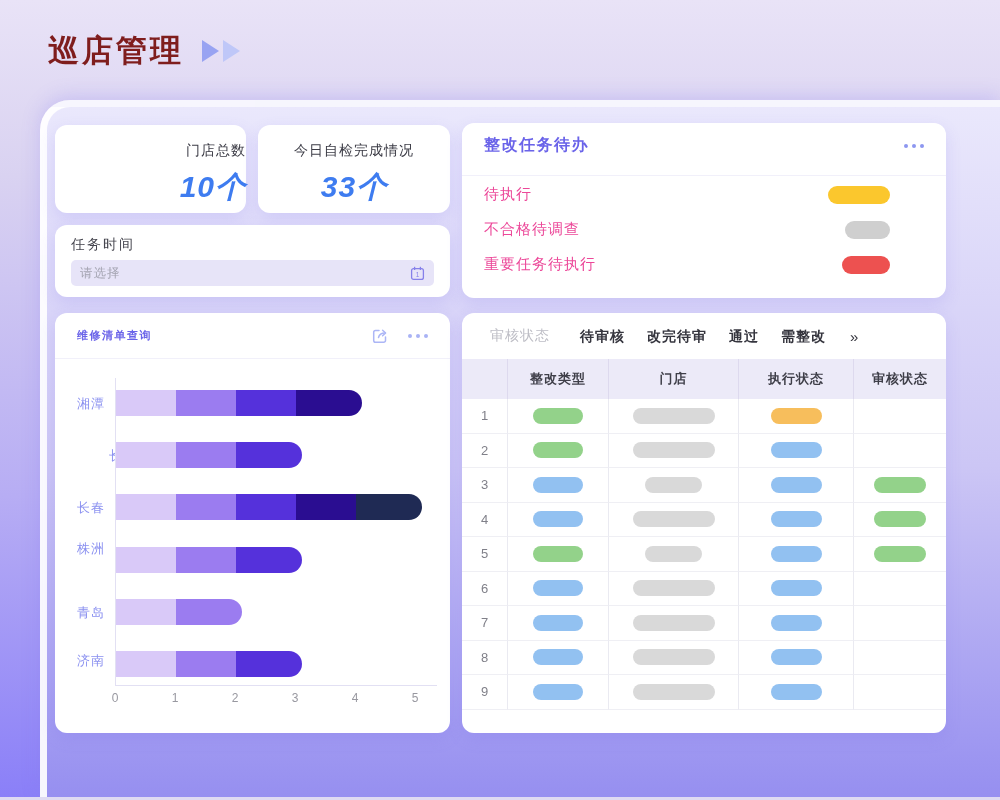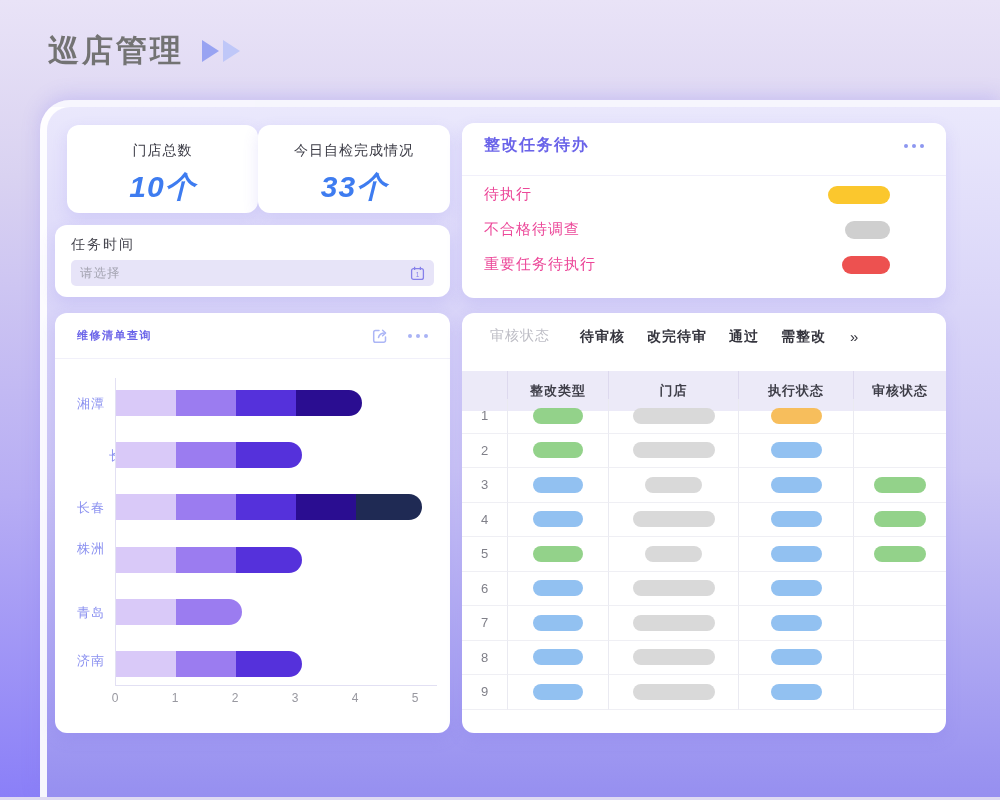--- a/index.html
+++ b/index.html
@@ -2,38 +2,38 @@
 <html><head>
 <meta charset="utf-8">
 <style>
   html,body{margin:0;padding:0;}
   body{
     width:1000px;height:800px;overflow:hidden;position:relative;
     font-family:"Liberation Sans","DejaVu Sans",sans-serif;
     background:linear-gradient(180deg,#E9E3F7 0%,#D9D2F1 22%,#B7ADF4 62%,#8A7FF8 100%);
   }
   .title-row{position:absolute;left:48px;top:30px;display:flex;align-items:center;gap:10px;}
-  .title-row h1{margin:0;font-size:31px;font-weight:800;color:#737373;letter-spacing:3px;}
+  .title-row h1{margin:0;font-size:31px;font-weight:800;color:#7f1d1d;letter-spacing:3px;}
   .tri{width:0;height:0;border-top:11px solid transparent;border-bottom:11px solid transparent;display:inline-block;}
   .tri1{border-left:17px solid #98A3F2;margin-left:8px;}
   .tri2{border-left:17px solid #BFC7F8;margin-left:-6px;}
 
   .panel{
     position:absolute;left:40px;top:100px;right:0;bottom:3px;
     border-top-left-radius:30px;
     border-top:7px solid rgba(255,255,255,0.92);
     border-left:7px solid rgba(255,255,255,0.92);
     background:linear-gradient(180deg,#EAE8FC 0%,#CCC6F5 52%,#968FF0 100%);
     box-shadow:0 -4px 18px rgba(130,118,240,0.25);
   }
   .bottom-strip{position:absolute;left:0;right:0;bottom:0;height:3px;background:#DEDAF2;z-index:9;}
 
   .card{position:absolute;background:#FFFFFF;border-radius:12px;box-shadow:0 6px 16px rgba(118,105,236,0.16);}
   
-  .stat1{left:8px;top:18px;width:191px;height:88px;text-align:center;margin-left:12px;}
+  .stat1{left:8px;top:18px;width:191px;height:88px;text-align:right;}
   .stat2{left:211px;top:18px;width:192px;height:88px;text-align:center;}
   .stat-label{margin-top:17px;font-size:14px;color:#3B3B45;letter-spacing:1px;}
   .stat-value{margin-top:7px;font-size:30px;font-weight:800;font-style:italic;color:#3E7CF0;letter-spacing:1px;}
 
   .task-card{left:8px;top:118px;width:395px;height:72px;}
   .task-label{position:absolute;left:16px;top:11px;font-size:14px;color:#46464F;letter-spacing:2px;}
   .task-input{position:absolute;left:16px;top:35px;width:363px;height:26px;background:#E7E4F8;border-radius:5px;
     display:flex;align-items:center;justify-content:space-between;padding:0 9px;box-sizing:border-box;cursor:pointer;}
   .task-input .placeholder{font-size:12.5px;color:#A3A3B0;letter-spacing:1px;}
 
@@ -59,21 +59,21 @@
   .todo-row{height:35px;display:flex;align-items:center;justify-content:space-between;padding:0 56px 0 22px;}
   .todo-label{font-size:15px;color:#ec4899;letter-spacing:1px;}
   .todo-pill{height:18px;border-radius:9px;display:inline-block;}
 
   .table-card{left:415px;top:206px;width:484px;height:420px;overflow:hidden;}
   .tabs-row{position:absolute;left:0;top:0;height:46px;display:flex;align-items:center;padding-left:28px;}
   .tabs-label{font-size:14px;color:#BDBDC5;letter-spacing:1px;margin-right:30px;}
   .tab{font-size:14px;font-weight:600;color:#35353E;letter-spacing:1px;margin-right:22px;cursor:pointer;}
   .tab-more{font-size:15px;color:#35353E;cursor:pointer;margin-left:2px;}
   .tgrid{display:grid;grid-template-columns:46px 101px 130px 115px 92px;}
-  .thead{position:absolute;left:0;top:46px;right:0;height:33px;margin-top:12px;}
+  .thead{position:absolute;left:0;top:46px;right:0;height:33px;}
   .th{background:#ECEAF8;display:flex;align-items:center;justify-content:center;
       font-size:13px;font-weight:600;color:#3F3F49;height:40px;border-right:1px solid #DDD9EE;box-sizing:border-box;letter-spacing:1px;}
   .th:last-child{border-right:none;}
   .tbody{position:absolute;left:0;top:86px;right:0;}
   .trow{height:34.5px;}
   .tcell{display:flex;align-items:center;justify-content:center;border-right:1px solid #EAEAF1;border-bottom:1px solid #EFEFF4;box-sizing:border-box;}
   .tcell:last-child{border-right:none;}
   .tcell.num{font-size:13px;color:#808089;}
   .cell-pill{height:16px;border-radius:8px;display:inline-block;}
 

